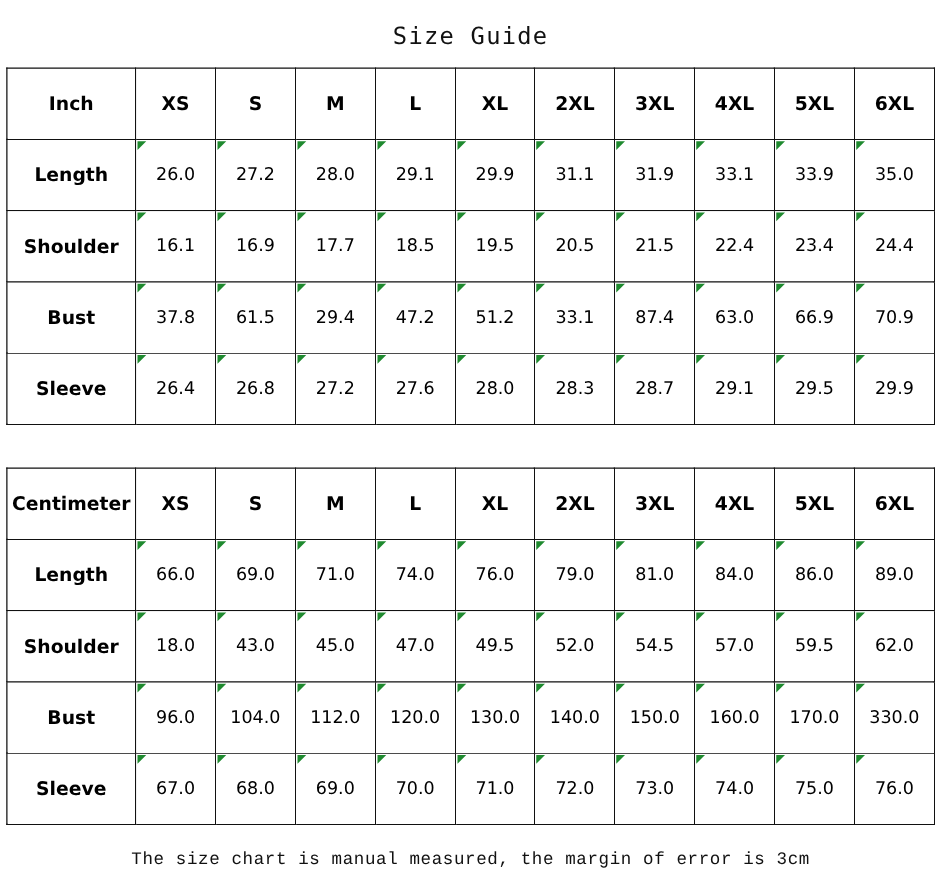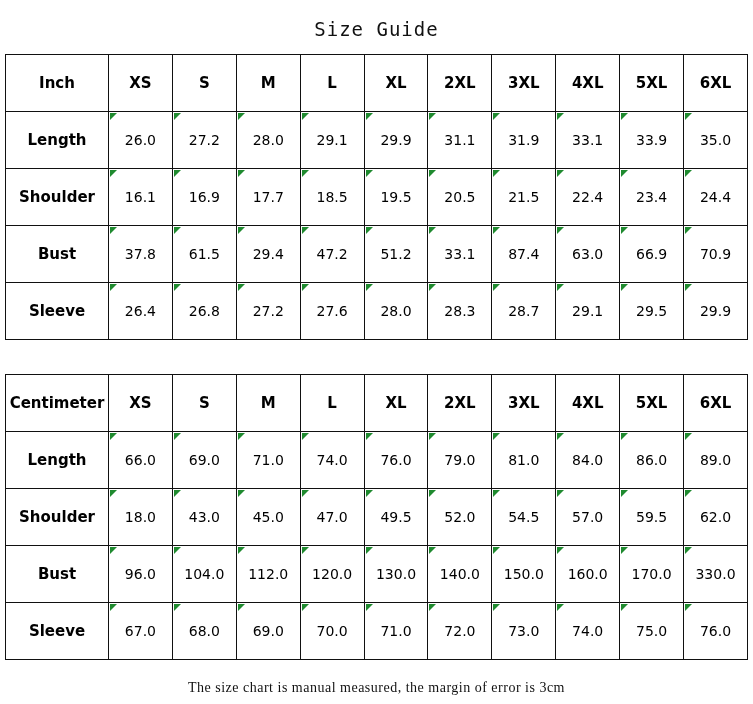--- a/index.html
+++ b/index.html
@@ -68,21 +68,21 @@
     width: 0;
     height: 0;
     border-left: 7px solid #1f8a2f;
     border-bottom: 7px solid transparent;
   }
   .spacer {
     height: 34px;
   }
   .footnote {
     text-align: center;
-    font-family: Liberation Serif, serif;
+    font-family: Liberation Mono, monospace;
     font-size: 14px;
     color: #111;
     padding-top: 20px;
     letter-spacing: 0.5px;
   }
   col.first { width: 103px; }
 </style>
 </head>
 <body>
 

